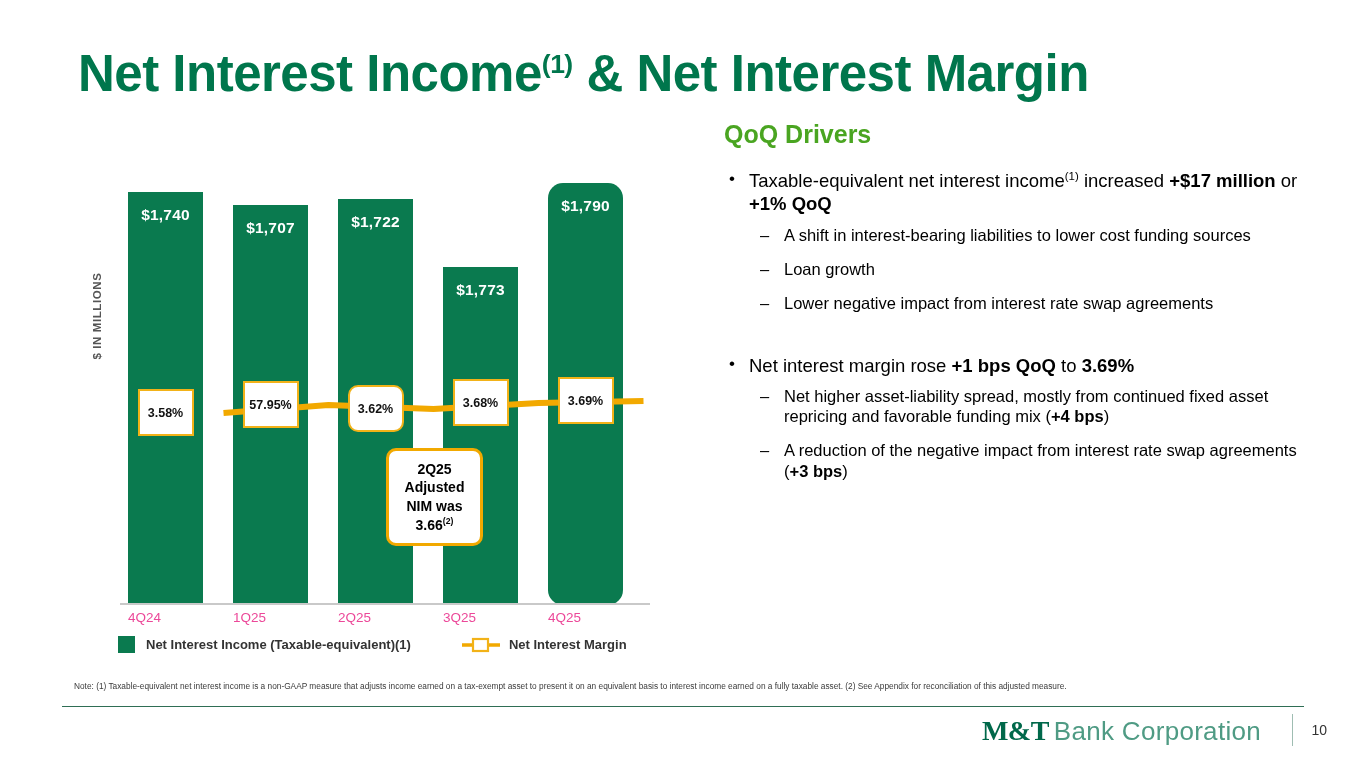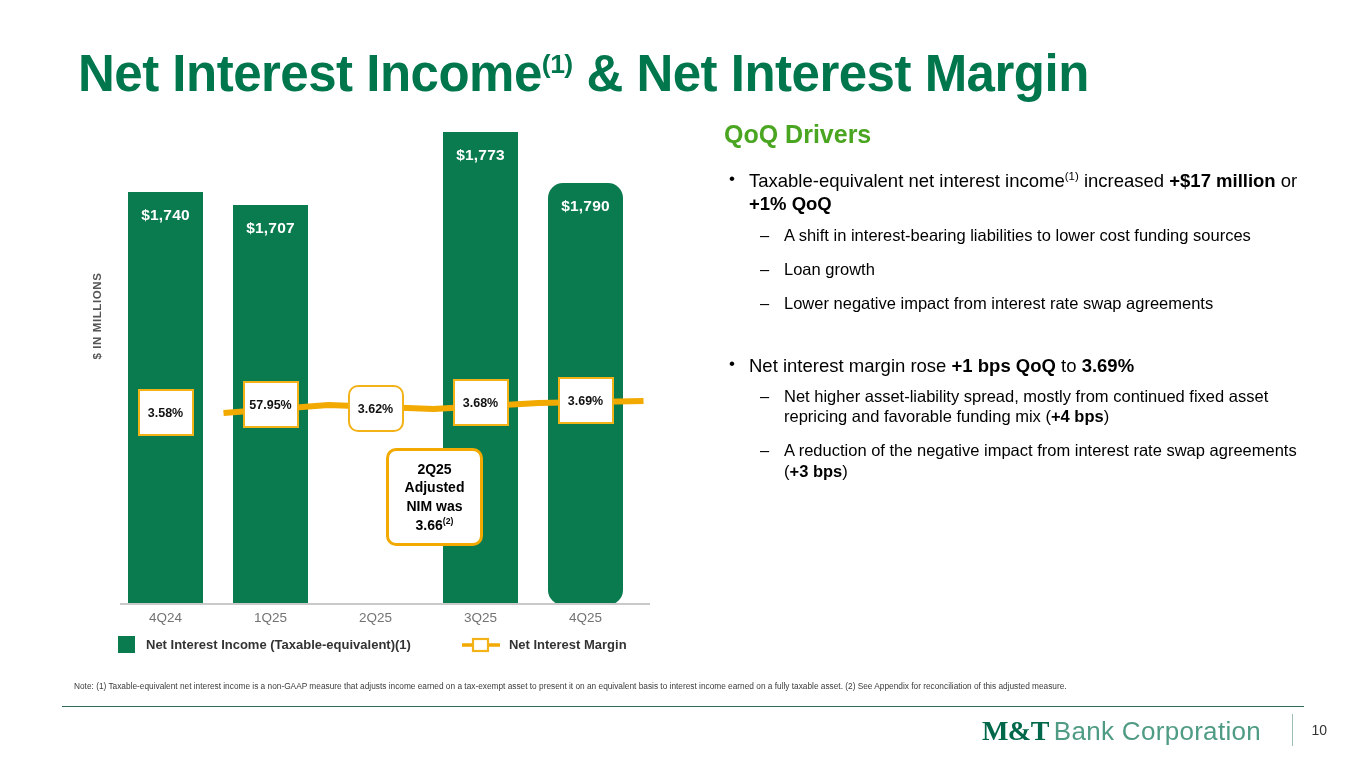--- a/index.html
+++ b/index.html
@@ -84,23 +84,23 @@
     left: 50px;
     top: 443px;
     width: 530px;
     height: 2px;
     background: #c9c9c9;
   }
   .x-tick {
     position: absolute;
     top: 450px;
     width: 75px;
-    text-align: center;
+    text-align: left;
     font-size: 13.5px;
-    color: #737373;
+    color: #ec4899;
   }
 
   
   #nim-line {
     position: absolute;
     left: 58px;
     top: 0;
     width: 520px;
     height: 445px;
     pointer-events: none;
@@ -276,21 +276,24 @@
   <div id="y-axis-label">$ IN MILLIONS</div>
 
   <div id="plot">
 
     <div class="bar" style="left:0px;   height:413px;">
       <div class="bar-label">$1,740</div>
     </div>
     <div class="bar" style="left:105px; height:400px;">
       <div class="bar-label">$1,707</div>
     </div>
-    <div class="bar" style="left:315px; height:473px;">
+    <div class="bar" style="left:210px; height:406px;">
+      <div class="bar-label">$1,722</div>
+    </div>
+    <div class="bar" style="left:315px; height:338px;">
       <div class="bar-label">$1,773</div>
     </div>
     <div class="bar" style="left:420px; height:422px;border-radius:15px;">
       <div class="bar-label">$1,790</div>
     </div>
 
     <svg id="nim-line" viewBox="0 0 520 445" preserveAspectRatio="none">
       <polyline points="37.5,253 142.5,245 247.5,249 352.5,243 457.5,241" fill="none" stroke="#f2a900" stroke-width="6" stroke-linejoin="round"></polyline>
     </svg>
 

